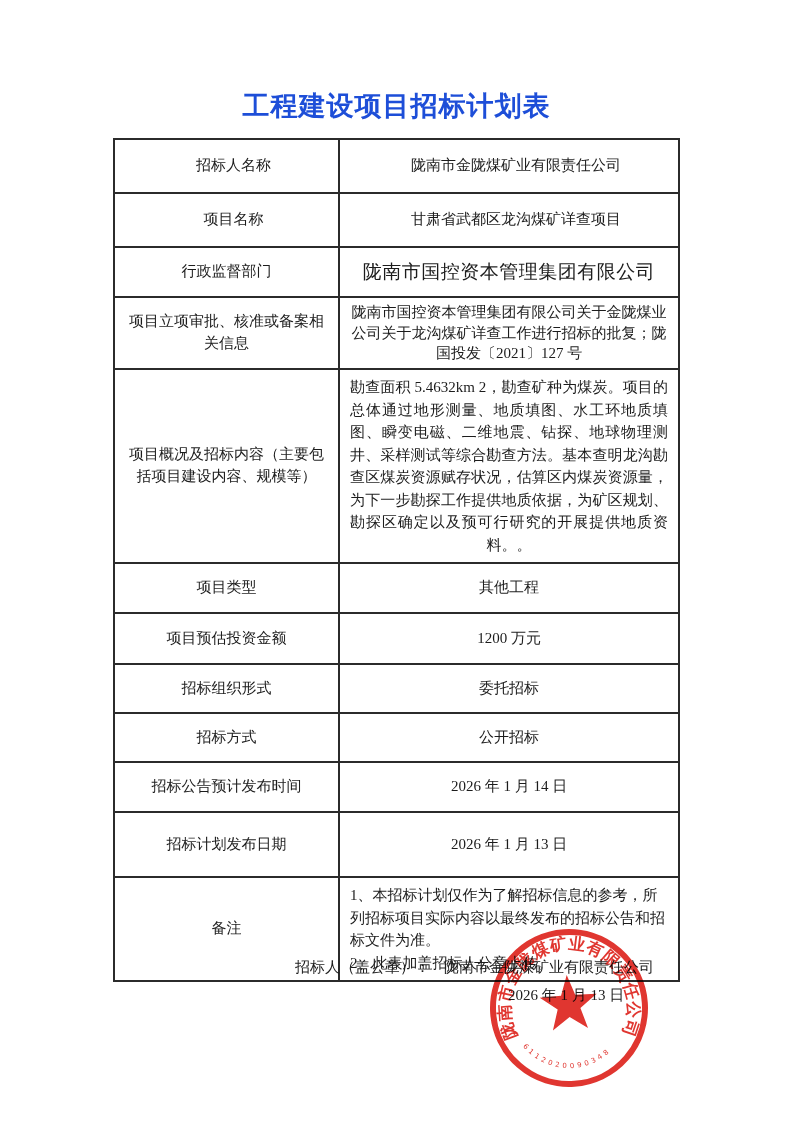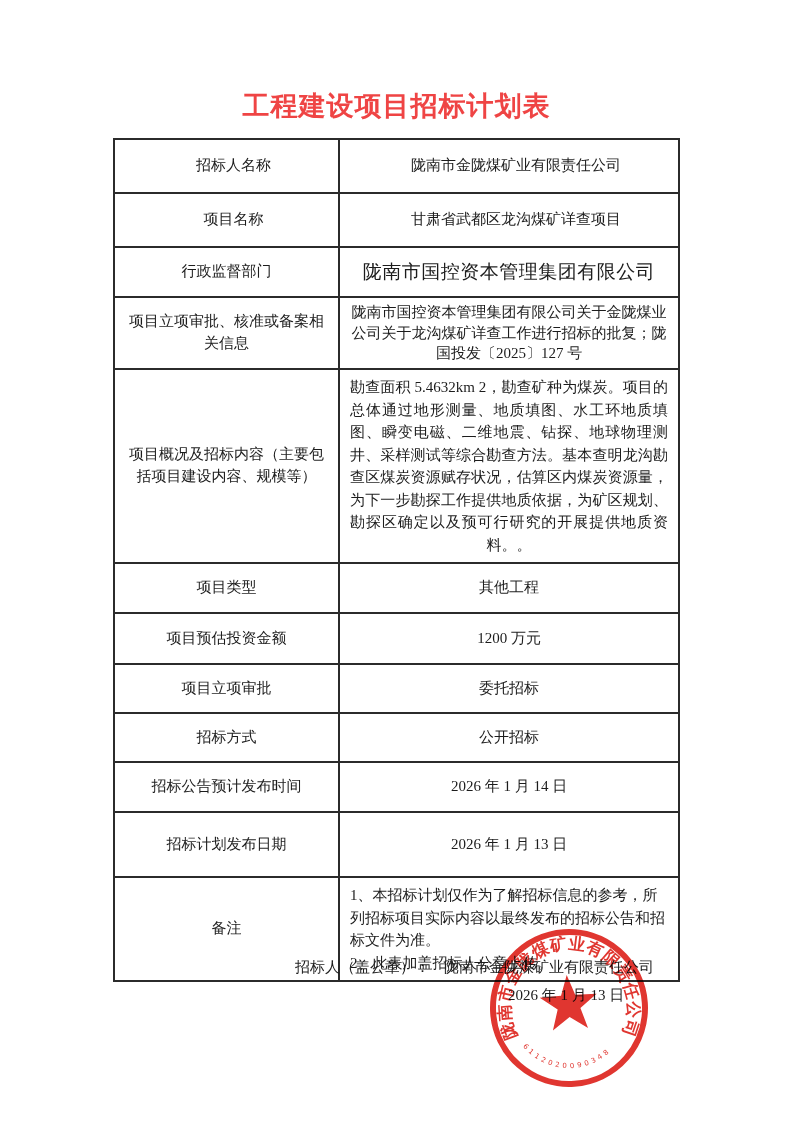--- a/index.html
+++ b/index.html
@@ -19,21 +19,21 @@
   .title {
     position: absolute;
     top: 88px;
     left: 0;
     right: 0;
     margin: 0;
     text-align: center;
     font-size: 27px;
     font-weight: bold;
     letter-spacing: 1px;
-    color: #ef4444;
+    color: #1d4ed8;
   }
   table.plan-table {
     position: absolute;
     top: 138px;
     left: 113px;
     width: 567px;
     border-collapse: collapse;
     table-layout: fixed;
   }
   table.plan-table td {
@@ -118,36 +118,36 @@
       <tr class="r2">
         <td class="lbl">项目名称</td>
         <td class="val">甘肃省武都区龙沟煤矿详查项目</td>
       </tr>
       <tr class="r3">
         <td class="lbl">行政监督部门</td>
         <td class="val">陇南市国控资本管理集团有限公司</td>
       </tr>
       <tr class="r4">
         <td class="lbl">项目立项审批、核准或备案相关信息</td>
-        <td class="val">陇南市国控资本管理集团有限公司关于金陇煤业公司关于龙沟煤矿详查工作进行招标的批复；陇国投发〔2025〕127 号</td>
+        <td class="val">陇南市国控资本管理集团有限公司关于金陇煤业公司关于龙沟煤矿详查工作进行招标的批复；陇国投发〔2021〕127 号</td>
       </tr>
       <tr class="r5">
         <td class="lbl">项目概况及招标内容（主要包括项目建设内容、规模等）</td>
         <td class="val">勘查面积 5.4632km 2，勘查矿种为煤炭。项目的总体通过地形测量、地质填图、水工环地质填图、瞬变电磁、二维地震、钻探、地球物理测井、采样测试等综合勘查方法。基本查明龙沟勘查区煤炭资源赋存状况，估算区内煤炭资源量，为下一步勘探工作提供地质依据，为矿区规划、勘探区确定以及预可行研究的开展提供地质资料。。</td>
       </tr>
       <tr class="r6">
         <td class="lbl">项目类型</td>
         <td class="val">其他工程</td>
       </tr>
       <tr class="r7">
         <td class="lbl">项目预估投资金额</td>
         <td class="val">1200 万元</td>
       </tr>
       <tr class="r8">
-        <td class="lbl">项目立项审批</td>
+        <td class="lbl">招标组织形式</td>
         <td class="val">委托招标</td>
       </tr>
       <tr class="r9">
         <td class="lbl">招标方式</td>
         <td class="val">公开招标</td>
       </tr>
       <tr class="r10">
         <td class="lbl">招标公告预计发布时间</td>
         <td class="val">2026 年 1 月 14 日</td>
       </tr>

